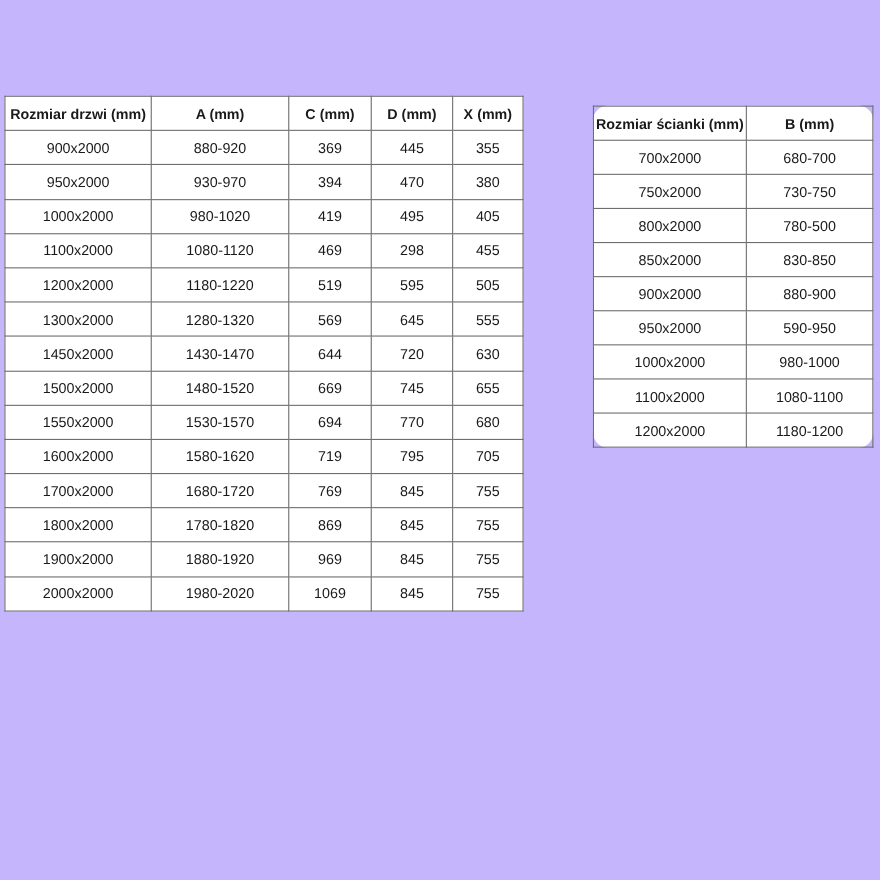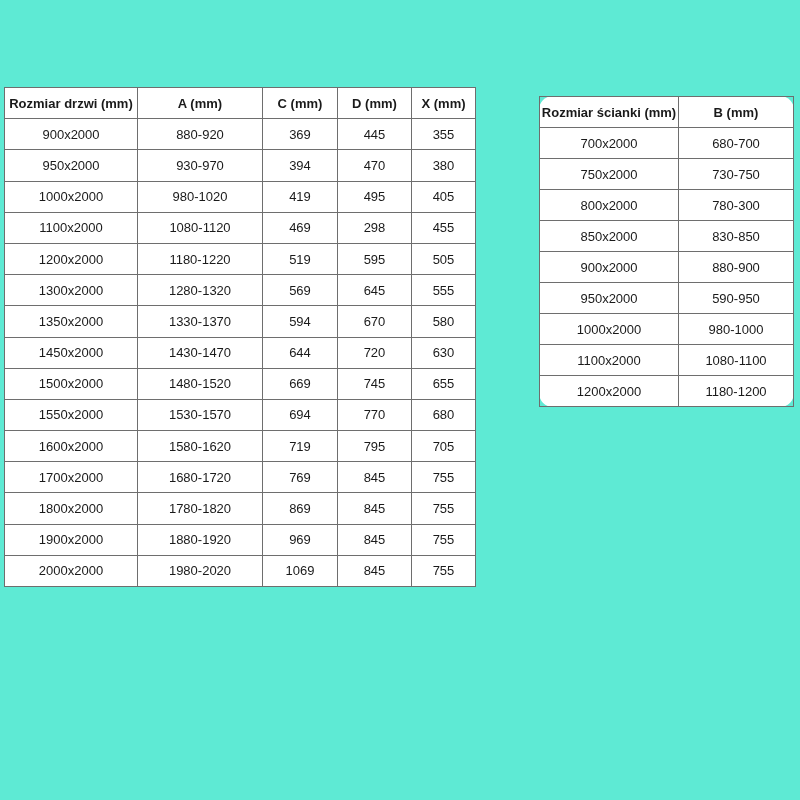--- a/index.html
+++ b/index.html
@@ -1,20 +1,20 @@
 <!DOCTYPE html>
 <html><head>
 <meta charset="utf-8">
 <style>
   html, body { margin: 0; padding: 0; }
   .page {
     position: relative;
     width: 800px;
     height: 800px;
-    background: #5eead4;
+    background: #c4b5fd;
     font-family: "Liberation Sans", sans-serif;
     overflow: hidden;
   }
   table.spec-table {
     position: absolute;
     border-collapse: collapse;
     table-layout: fixed;
     background: #ffffff;
   }
   #door-table { left: 4px; top: 87px; width: 471px; }
@@ -100,27 +100,20 @@
           <td>505</td>
         </tr>
         <tr>
           <td>1300x2000</td>
           <td>1280-1320</td>
           <td>569</td>
           <td>645</td>
           <td>555</td>
         </tr>
         <tr>
-          <td>1350x2000</td>
-          <td>1330-1370</td>
-          <td>594</td>
-          <td>670</td>
-          <td>580</td>
-        </tr>
-        <tr>
           <td>1450x2000</td>
           <td>1430-1470</td>
           <td>644</td>
           <td>720</td>
           <td>630</td>
         </tr>
         <tr>
           <td>1500x2000</td>
           <td>1480-1520</td>
           <td>669</td>
@@ -187,21 +180,21 @@
         <tr>
           <td>700x2000</td>
           <td>680-700</td>
         </tr>
         <tr>
           <td>750x2000</td>
           <td>730-750</td>
         </tr>
         <tr>
           <td>800x2000</td>
-          <td>780-300</td>
+          <td>780-500</td>
         </tr>
         <tr>
           <td>850x2000</td>
           <td>830-850</td>
         </tr>
         <tr>
           <td>900x2000</td>
           <td>880-900</td>
         </tr>
         <tr>

